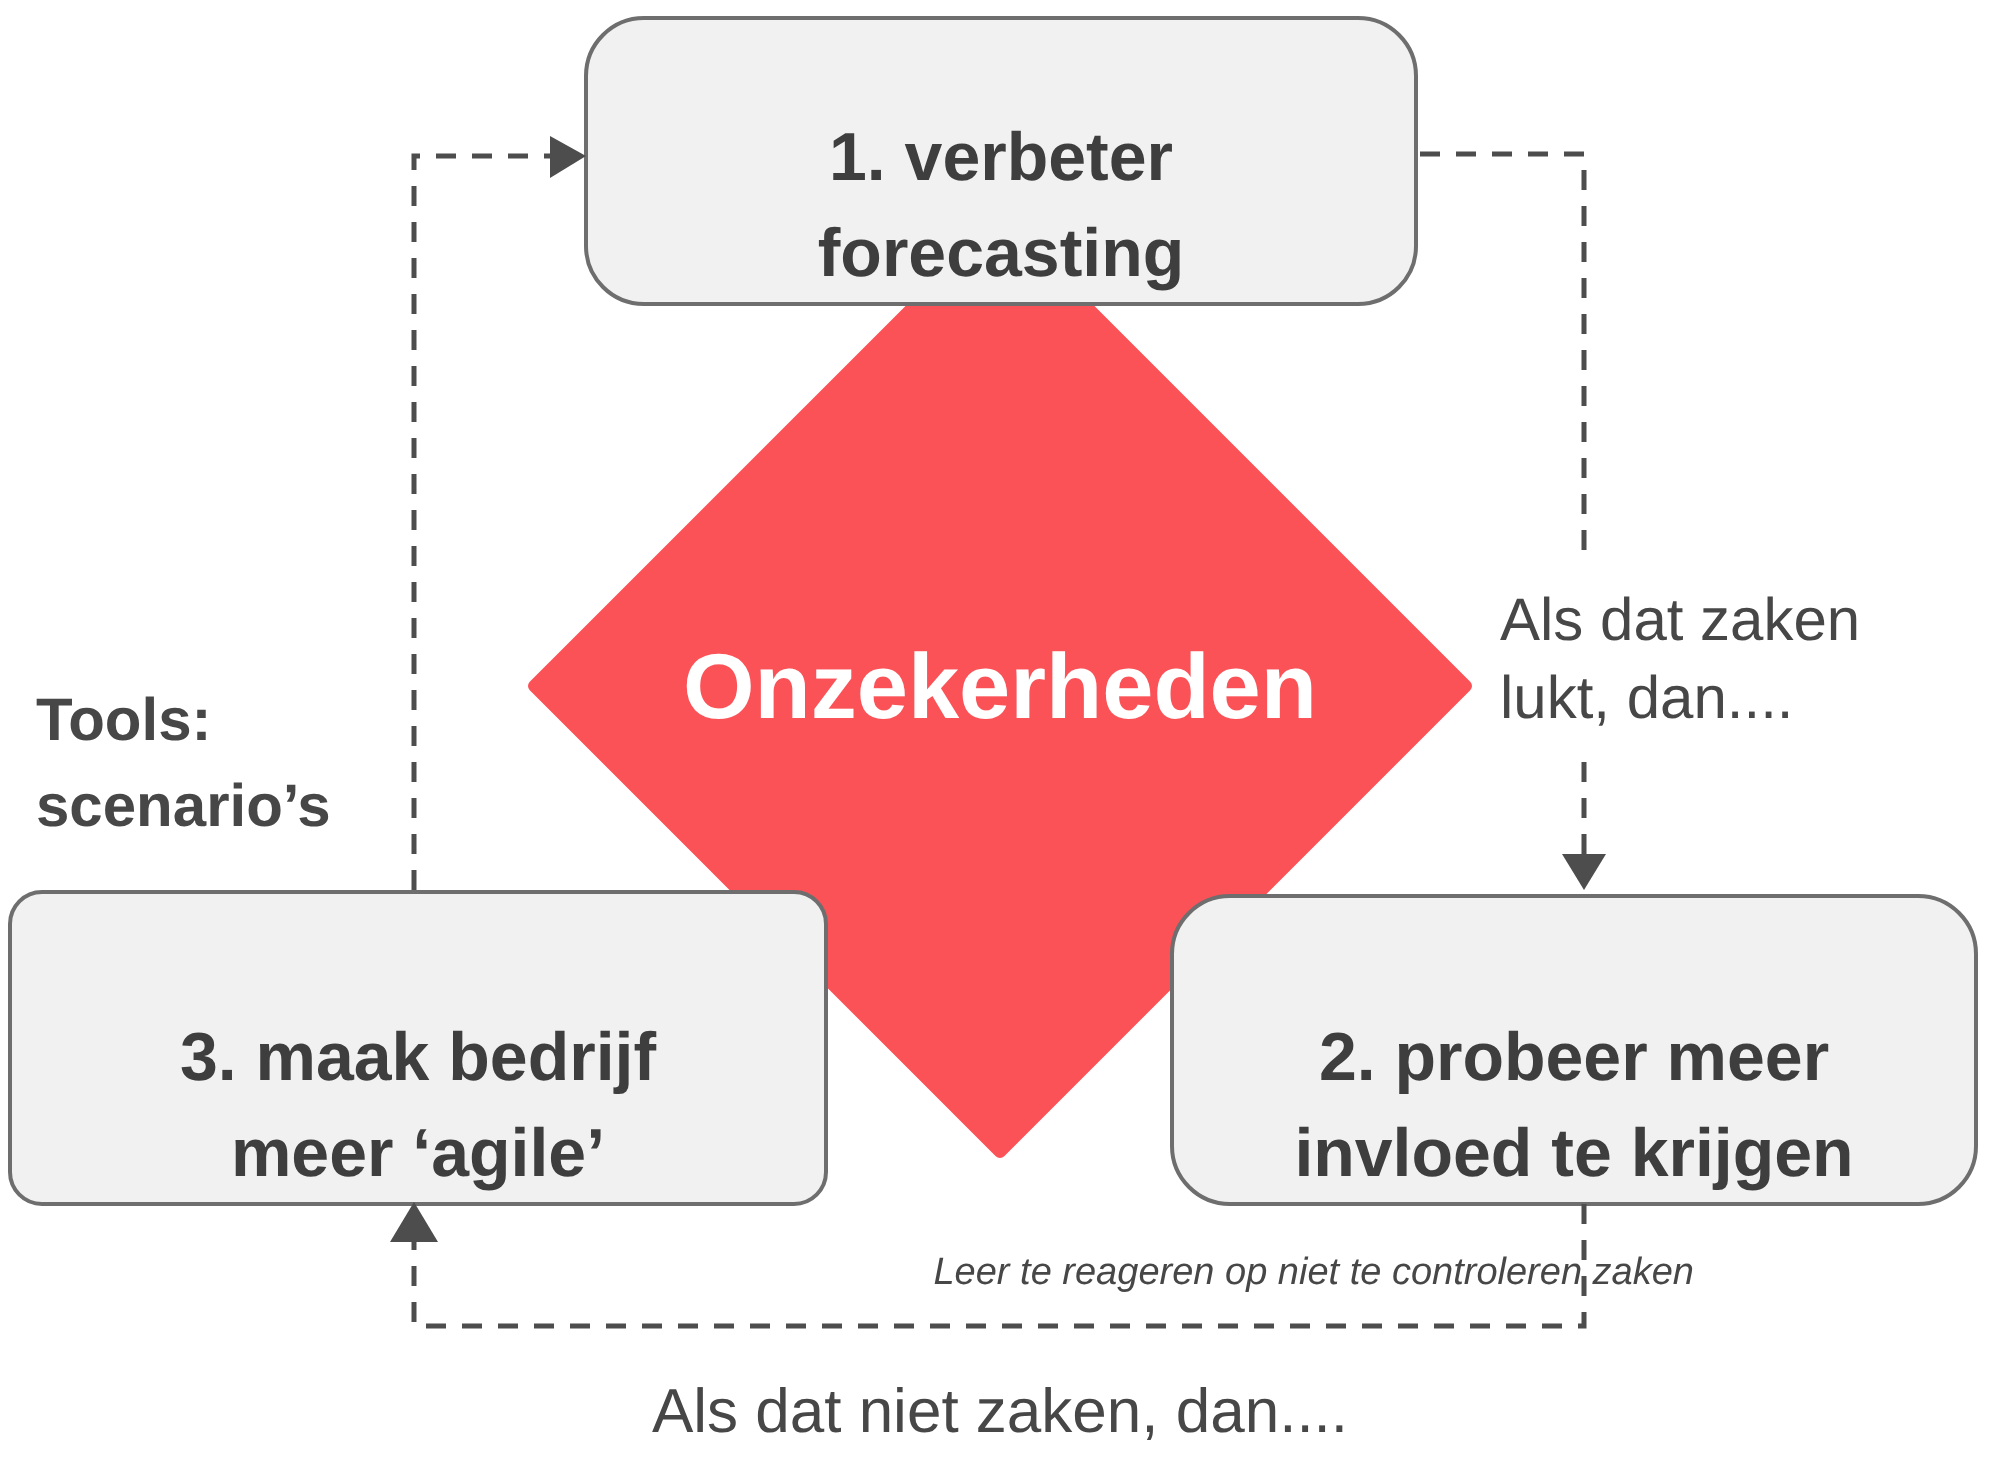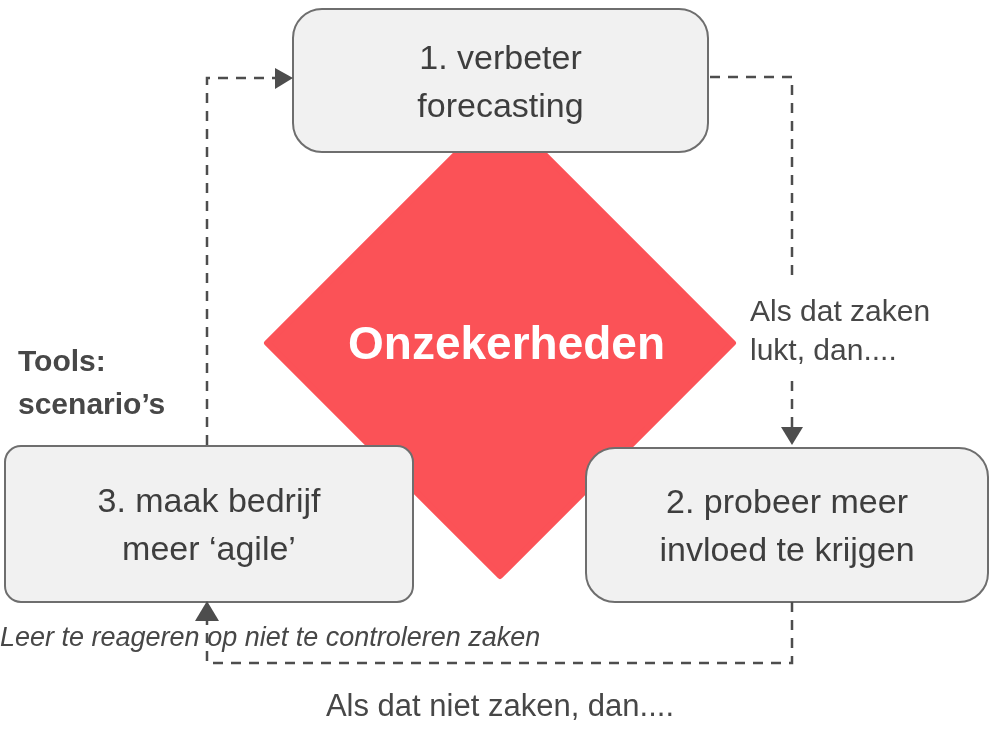--- a/index.html
+++ b/index.html
@@ -18,57 +18,58 @@
   .diamond-layer{z-index:1;}
   .lines-layer{z-index:3;}
 
   .node{
     position:absolute;
     z-index:2;
     background:var(--box-fill,#f1f1f1);
     border:2px solid var(--box-border,#6e6e6e);
     border-radius:30px;
     display:flex;
-    align-items:center;
+    align-items:flex-end;
     justify-content:center;
     text-align:center;
     box-sizing:border-box;
     color:var(--box-text,#3e3e3e);
     font-size:34px;
     line-height:48px;
+    font-weight:bold;
   }
   .node span{display:block;}
   .node-1{left:292px;top:8px;width:417px;height:145px;}
   .node-2{left:585px;top:447px;width:404px;height:156px;}
   .node-3{left:4px;top:445px;width:410px;height:158px;border-radius:17px;}
 
   .diamond-label{
     position:absolute;
     z-index:2;
     left:335px;top:316px;width:330px;
-    text-align:right;
+    text-align:center;
     color:var(--diamond-text,#fff);
     font-size:46px;
     font-weight:bold;
     line-height:54px;
   }
 
   .label{
     position:absolute;
     z-index:4;
     color:var(--label-text,#474747);
     font-weight:500;
   }
   .label span{display:block;}
   .label-right{left:750px;top:291px;font-size:30px;line-height:39px;}
   .label-tools{left:18px;top:339px;font-size:30px;line-height:43px;font-weight:bold;}
   .label-learn{
     left:0;top:620px;width:847px;
-    text-align:left;
-    font-size:27px;
+    text-align:right;
+    font-size:19px;
     font-style:italic;
     line-height:34px;
   }
   .label-bottom{
     left:0;top:686px;width:1000px;
     text-align:center;
     font-size:31px;
     line-height:40px;
   }
   .dash{

